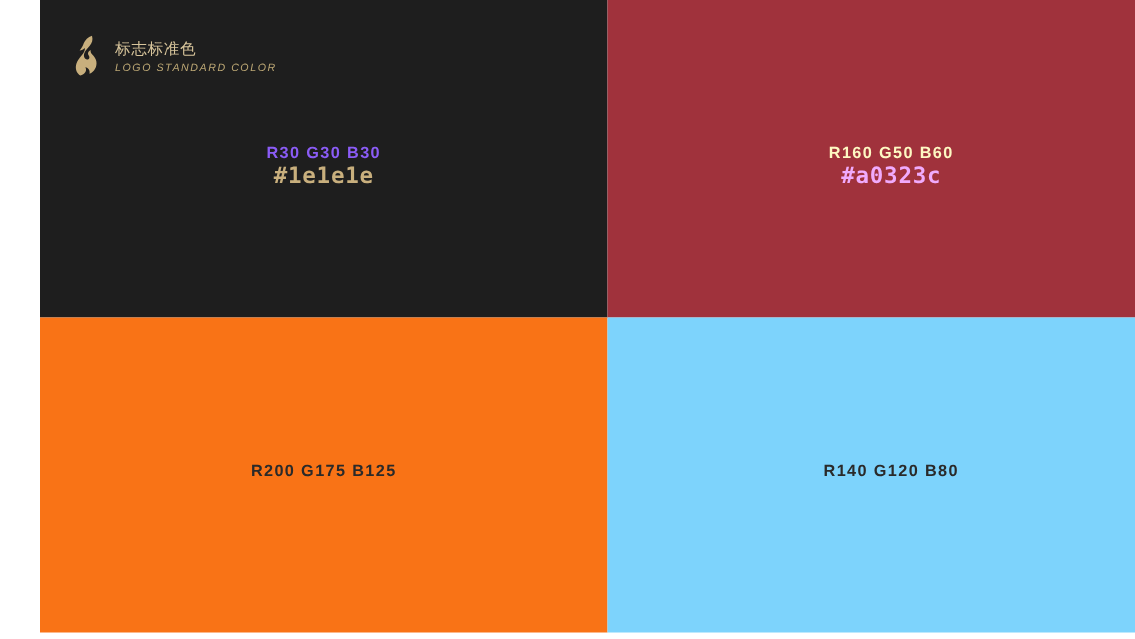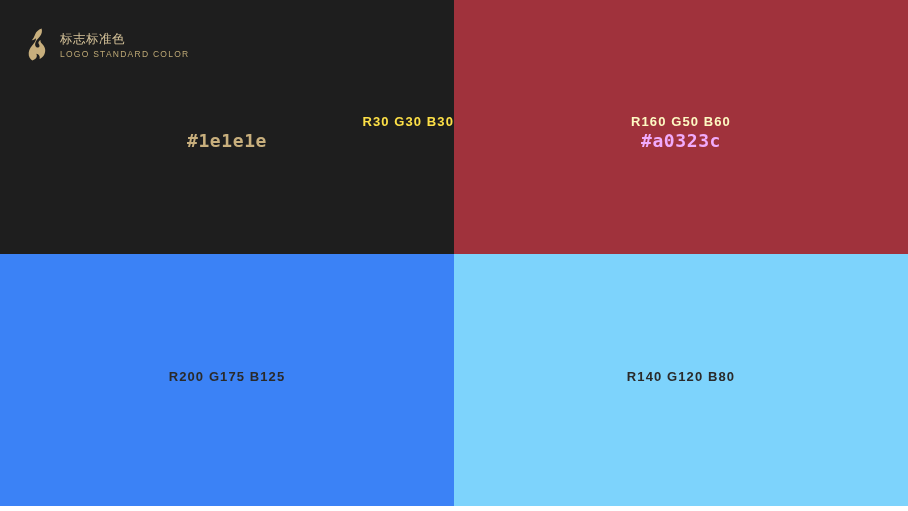--- a/index.html
+++ b/index.html
@@ -14,20 +14,21 @@
     font-family: "Liberation Sans", sans-serif;
   }
 
   .board {
     position: relative;
     width: 736px;
     height: 506px;
     display: grid;
     grid-template-columns: 454px 454px;
     grid-template-rows: 254px 252px;
+    padding-left: 32px;
   }
 
   .swatch {
     position: relative;
     overflow: hidden;
   }
 
   
   .brand {
     position: absolute;
@@ -55,20 +56,21 @@
     letter-spacing: 0.5px;
     color: #d8c59b;
     white-space: nowrap;
   }
   .brand-en {
     font-size: 8.5px;
     line-height: 13px;
     letter-spacing: 1.25px;
     color: #bda875;
     white-space: nowrap;
+    font-style: italic;
   }
 
   
   .caption {
     position: absolute;
     left: 0;
     right: 0;
     text-align: center;
   }
   .caption-rgb {
@@ -100,33 +102,33 @@
     <div class="brand">
       <svg class="brand-mark" viewBox="0 0 22 34" aria-hidden="true">
         <path id="flame-path" d="M13.6 0.6c0.9 3.4 0.1 5.6-1.8 7.9-1.6 1.9-3.4 3.5-4.3 5.9-0.6 1.6-0.5 3.2 0.5 4.3 0.8 0.9 1.9 1.1 2.7 0.6 0.8-0.5 1-1.5 0.6-2.4-0.3-0.7-0.9-1.2-0.9-2.1 0-1.2 0.9-2.2 2.1-2.9-0.2 1.6 0.3 2.6 1.3 3.6 1.6 1.6 2.9 3.3 3.3 5.6 0.7 4.2-1.6 8.2-5.5 9.9 0.2-1.3 0.1-2.4-0.5-3.4-0.6-1-1.6-1.7-2.8-1.8 0.9 1.6 0.7 3.1-0.4 4.4-0.9 1.1-2.2 1.8-3.5 2.2C2 31.1 0.4 28.4 0.7 24.9c0.2-2.6 1.5-4.8 3.1-6.8 1.3-1.6 2.7-3.1 3.6-5 0.4-0.9 0.6-1.8 0.5-2.8-1.3 1.1-2.6 1.9-4.2 2.1 1.5-1.8 2.6-3.6 3.3-5.7C8.1 3.9 10.3 1.6 13.6 0.6z" fill="#c8af7d"></path>
       </svg>
       <div class="brand-text">
         <div class="brand-cn" style="color: rgb(216, 197, 155);">标志标准色</div>
         <div class="brand-en" style="color: rgb(189, 168, 117);">LOGO STANDARD COLOR</div>
       </div>
     </div>
     <div class="caption">
-      <div class="caption-rgb" style="color: #fde047; text-align: right;">R30 G30 B30</div>
+      <div class="caption-rgb" style="color: #8b5cf6;">R30 G30 B30</div>
       <div class="caption-hex" style="color: rgb(200, 175, 125);">#1e1e1e</div>
     </div>
   </div>
 
   <div class="swatch sw-top" id="sw1" style="background: rgb(160, 50, 60);">
     <div class="caption">
       <div class="caption-rgb" style="color: #fef9c3;">R160 G50 B60</div>
       <div class="caption-hex" style="color: #f0abfc;">#a0323c</div>
     </div>
   </div>
 
-  <div class="swatch sw-bottom" id="sw2" style="background: #3b82f6; text-decoration: underline;">
+  <div class="swatch sw-bottom" id="sw2" style="background: #f97316; text-decoration: underline;">
     <div class="caption">
       <div class="caption-rgb" style="color: rgb(42, 42, 42);">R200 G175 B125</div>
     </div>
   </div>
 
   <div class="swatch sw-bottom" id="sw3" style="background: #7dd3fc;">
     <div class="caption">
       <div class="caption-rgb" style="color: rgb(42, 42, 42);">R140 G120 B80</div>
     </div>
   </div>

